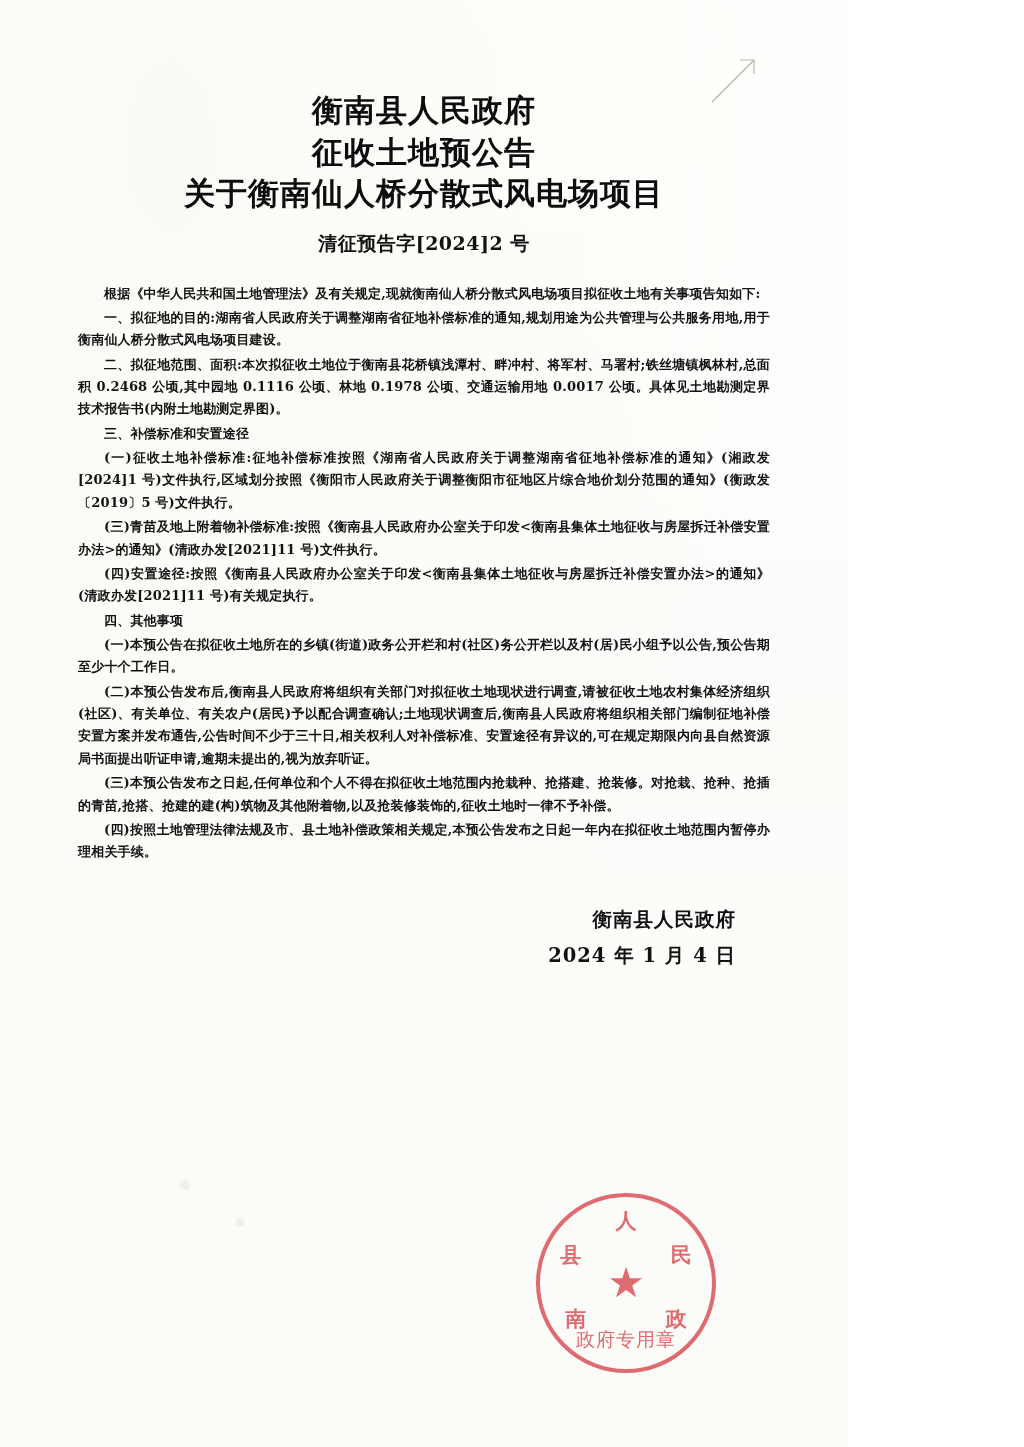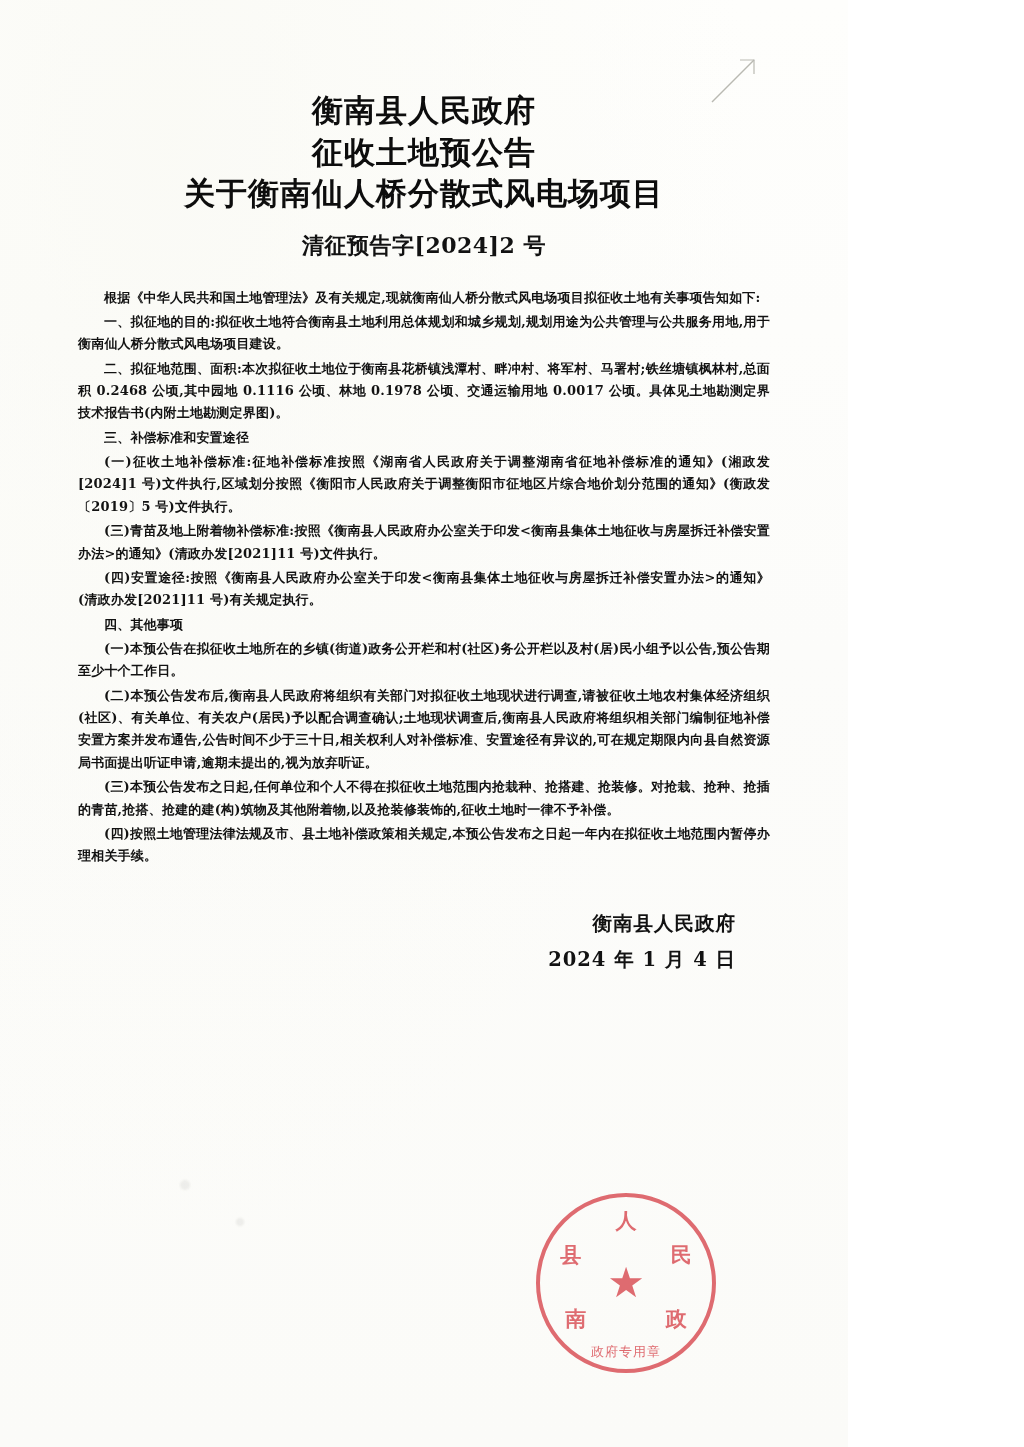--- a/index.html
+++ b/index.html
@@ -51,21 +51,21 @@
   }
   .title-line {
     font-weight: bold;
     font-size: 31px;
     line-height: 1.34;
     letter-spacing: 1px;
     color: #0d0d0d;
   }
   .doc-number {
     text-align: center;
-    font-size: 22px;
+    font-size: 19px;
     margin-top: 16px;
     margin-bottom: 26px;
     font-weight: bold;
     letter-spacing: 0.5px;
   }
   p.body-text {
     font-size: 13px;
     line-height: 1.72;
     text-align: justify;
     text-justify: inter-ideograph;
@@ -119,23 +119,23 @@
     top: 50%;
     font-size: 21px;
     font-weight: bold;
     color: #d4343c;
     transform-origin: 0 0;
     white-space: nowrap;
   }
   .seal .seal-bottom {
     position: absolute;
     left: 50%;
-    bottom: 8px;
+    bottom: 16px;
     transform: translateX(-50%);
-    font-size: 13px;
+    font-size: 19px;
     color: #d4343c;
     white-space: nowrap;
     letter-spacing: 1px;
   }
   .smudge {
     position: absolute;
     pointer-events: none;
     background: rgba(170,170,160,0.16);
     border-radius: 50%;
     filter: blur(1px);
@@ -159,21 +159,21 @@
 
     <div class="title-block">
       <div class="title-line">衡南县人民政府</div>
       <div class="title-line">征收土地预公告</div>
       <div class="title-line">关于衡南仙人桥分散式风电场项目</div>
     </div>
 
     <div class="doc-number">清征预告字[2024]2 号</div>
 
     <p class="body-text">根据《中华人民共和国土地管理法》及有关规定,现就衡南仙人桥分散式风电场项目拟征收土地有关事项告知如下:</p>
-    <p class="body-text">一、拟征地的目的:拟征收土地符合衡南县土地利用总体规划和城乡规划,规划用途为公共管理与公共服务用地,用于衡南仙人桥分散式风电场项目建设。</p>
+    <p class="body-text">一、拟征地的目的:湖南省人民政府关于调整湖南省征地补偿标准的通知,规划用途为公共管理与公共服务用地,用于衡南仙人桥分散式风电场项目建设。</p>
     <p class="body-text">二、拟征地范围、面积:本次拟征收土地位于衡南县花桥镇浅潭村、畔冲村、将军村、马署村;铁丝塘镇枫林村,总面积 0.2468 公顷,其中园地 0.1116 公顷、林地 0.1978 公顷、交通运输用地 0.0017 公顷。具体见土地勘测定界技术报告书(内附土地勘测定界图)。</p>
     <p class="body-text">三、补偿标准和安置途径</p>
     <p class="body-text">(一)征收土地补偿标准:征地补偿标准按照《湖南省人民政府关于调整湖南省征地补偿标准的通知》(湘政发[2024]1 号)文件执行,区域划分按照《衡阳市人民政府关于调整衡阳市征地区片综合地价划分范围的通知》(衡政发〔2019〕5 号)文件执行。</p>
     <p class="body-text">(三)青苗及地上附着物补偿标准:按照《衡南县人民政府办公室关于印发&lt;衡南县集体土地征收与房屋拆迁补偿安置办法&gt;的通知》(清政办发[2021]11 号)文件执行。</p>
     <p class="body-text">(四)安置途径:按照《衡南县人民政府办公室关于印发&lt;衡南县集体土地征收与房屋拆迁补偿安置办法&gt;的通知》(清政办发[2021]11 号)有关规定执行。</p>
     <p class="body-text">四、其他事项</p>
     <p class="body-text">(一)本预公告在拟征收土地所在的乡镇(街道)政务公开栏和村(社区)务公开栏以及村(居)民小组予以公告,预公告期至少十个工作日。</p>
     <p class="body-text">(二)本预公告发布后,衡南县人民政府将组织有关部门对拟征收土地现状进行调查,请被征收土地农村集体经济组织(社区)、有关单位、有关农户(居民)予以配合调查确认;土地现状调查后,衡南县人民政府将组织相关部门编制征地补偿安置方案并发布通告,公告时间不少于三十日,相关权利人对补偿标准、安置途径有异议的,可在规定期限内向县自然资源局书面提出听证申请,逾期未提出的,视为放弃听证。</p>
     <p class="body-text">(三)本预公告发布之日起,任何单位和个人不得在拟征收土地范围内抢栽种、抢搭建、抢装修。对抢栽、抢种、抢插的青苗,抢搭、抢建的建(构)筑物及其他附着物,以及抢装修装饰的,征收土地时一律不予补偿。</p>
     <p class="body-text">(四)按照土地管理法律法规及市、县土地补偿政策相关规定,本预公告发布之日起一年内在拟征收土地范围内暂停办理相关手续。</p>

